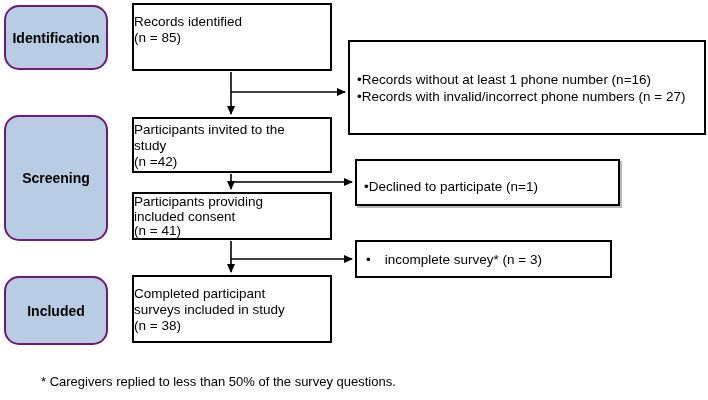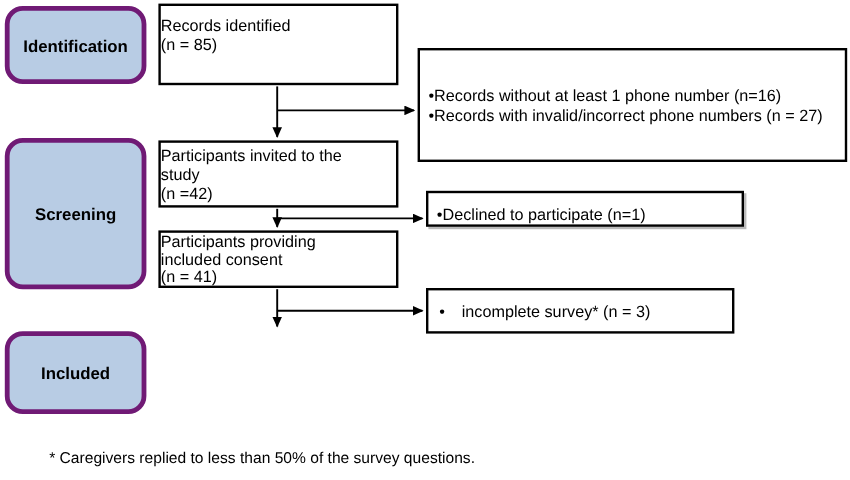--- a/index.html
+++ b/index.html
@@ -8,23 +8,23 @@
     width: 708px;
     height: 400px;
     background: #ffffff;
     font-family: "Liberation Sans", sans-serif;
     color: #000000;
     overflow: hidden;
   }
   .stage {
     position: absolute;
     left: 4px;
-    width: 118px;
+    width: 104px;
     background: #b8cce4;
-    border: 4px solid #701a75;
+    border: 2px solid #701a75;
     border-radius: 15px;
     box-sizing: border-box;
     display: flex;
     align-items: center;
     justify-content: center;
     font-size: 14px;
     font-weight: bold;
     text-align: center;
   }
   .flowbox {
@@ -90,27 +90,32 @@
     <div>study</div>
     <div>(n =42)</div>
   </div>
 
   <div class="flowbox" style="top:192px; height:48px; padding-top:1px; line-height:14.5px;">
     <div>Participants providing</div>
     <div>included consent</div>
     <div>(n = 41)</div>
   </div>
 
+  <div class="flowbox" style="top:275px; height:68px; padding-top:9px;">
+    <div>Completed participant</div>
+    <div>surveys included in study</div>
+    <div>(n = 38)</div>
+  </div>
 
   <div class="exclbox" style="left:348px; top:40px; width:358px; height:95px; padding-left:7px;">
     <div class="excl-line">•Records without at least 1 phone number (n=16)</div>
     <div class="excl-line">•Records with invalid/incorrect phone numbers (n = 27)</div>
   </div>
 
-  <div class="exclbox shadowed" style="left:355px; top:159px; width:265px; height:30px; padding-left:7px; padding-top:8px;">
+  <div class="exclbox shadowed" style="left:355px; top:159px; width:265px; height:47px; padding-left:7px; padding-top:8px;">
     <div class="excl-line">•Declined to participate (n=1)</div>
   </div>
 
   <div class="exclbox" style="left:355px; top:240px; width:257px; height:38px; padding-left:9px;">
     <div class="excl-line">
       <span>•</span><span class="bullet-gap"></span><span>incomplete survey* (n = 3)</span>
     </div>
   </div>
 
   <svg id="arrows" viewBox="0 0 708 400" xmlns="http://www.w3.org/2000/svg">

